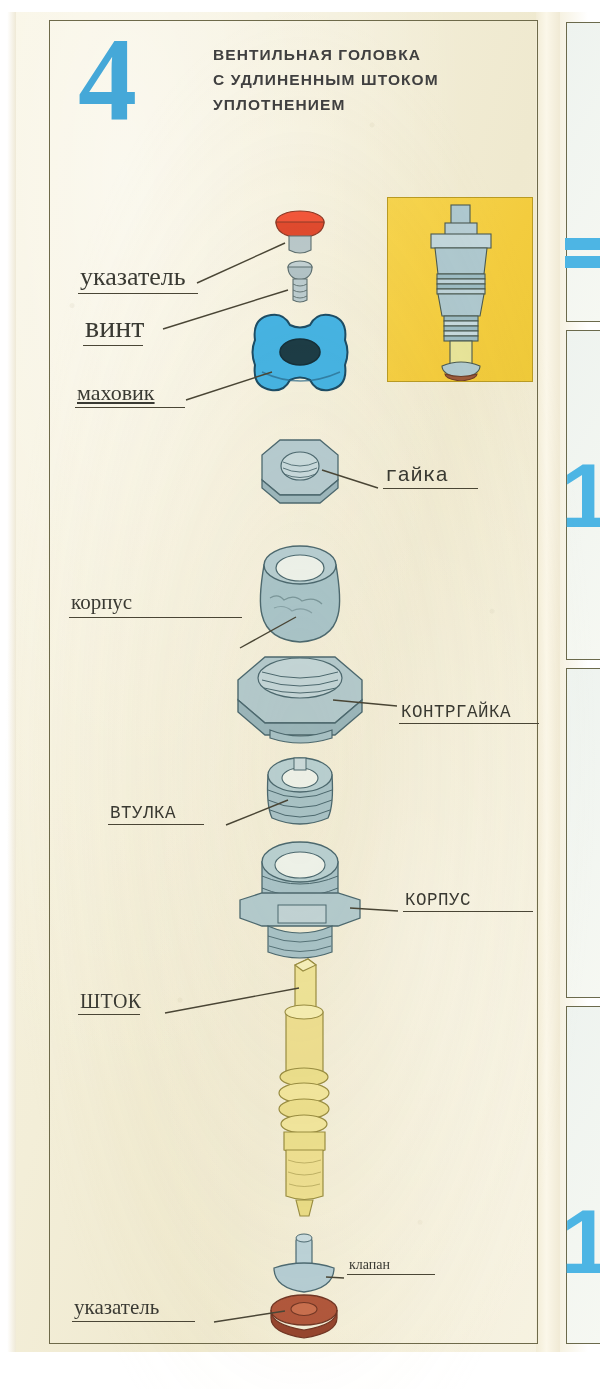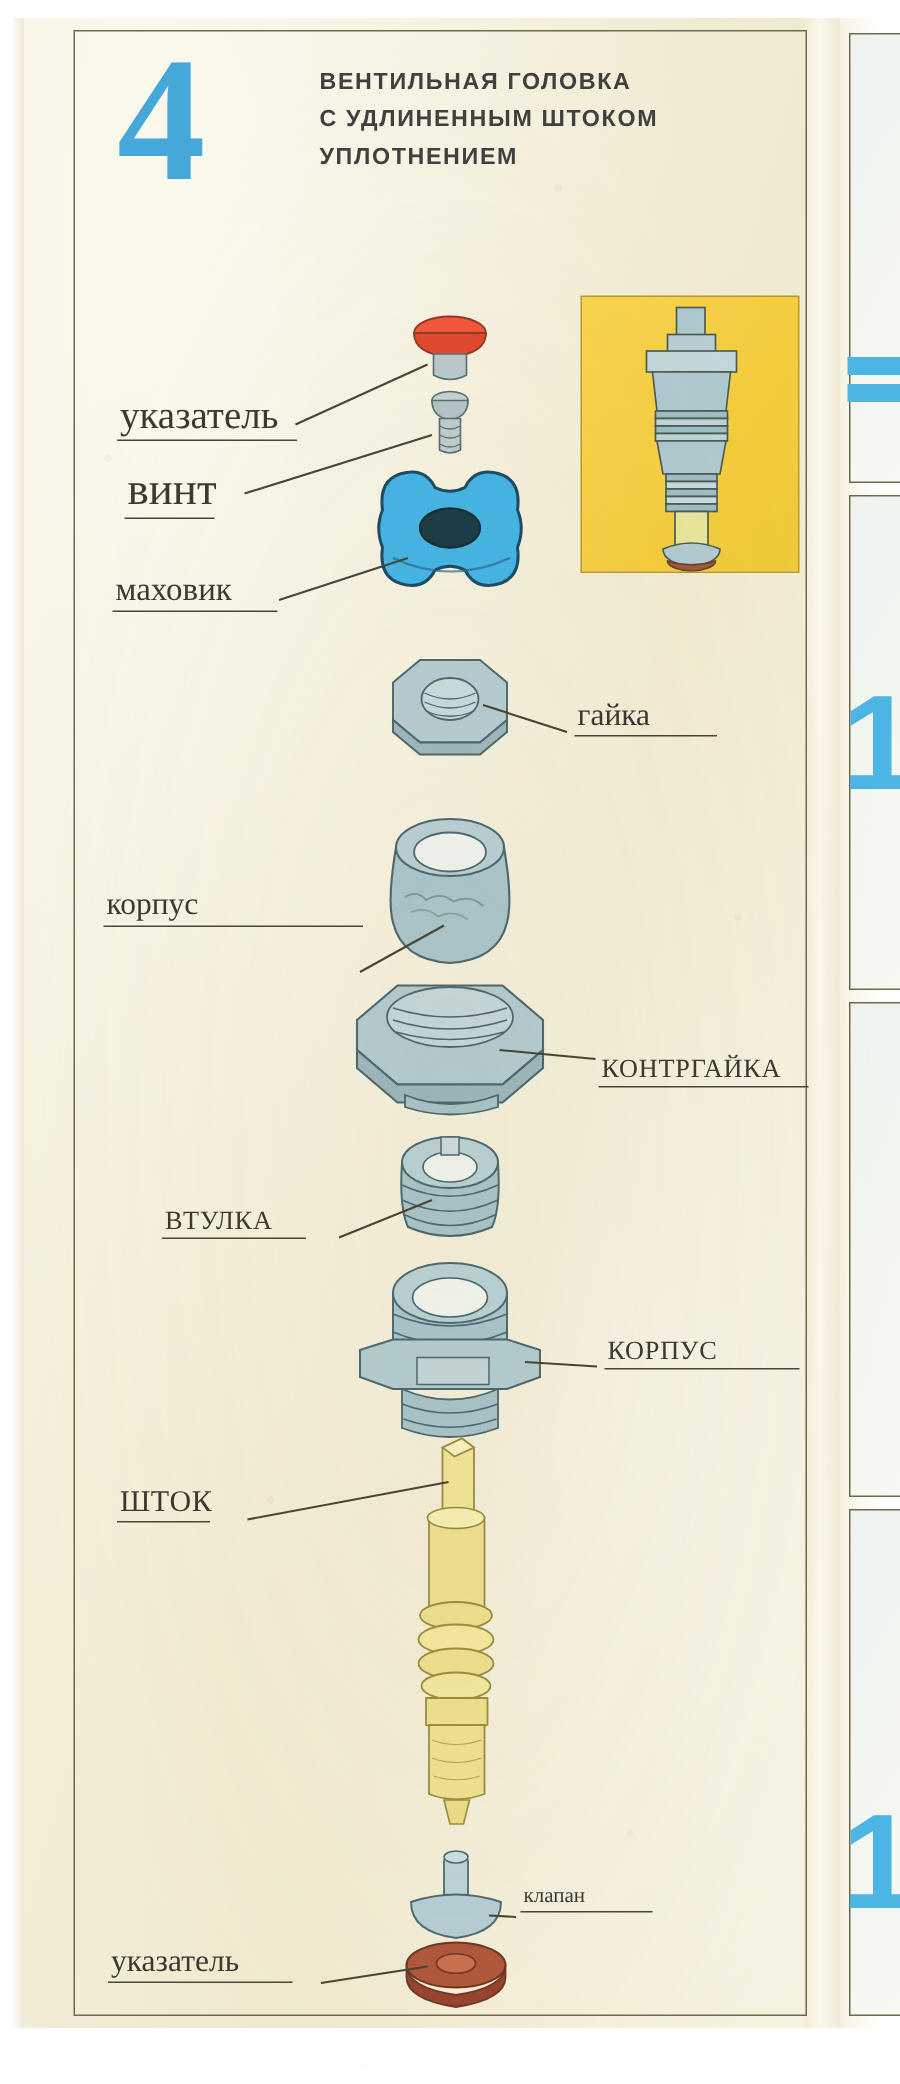--- a/index.html
+++ b/index.html
@@ -49,21 +49,21 @@
   
   .inset{position:absolute;left:387px;top:197px;width:146px;height:185px;
          background:linear-gradient(120deg,#f6d44e,#f3cc3e 60%,#eec939);
          border:1px solid #b99b23;box-sizing:border-box;overflow:hidden;}
 
   
   .lbl{position:absolute;color:#3a3a33;white-space:nowrap;}
   .lbl .txt{display:block;padding:0 2px 1px 2px;}
   .lbl .rule{display:block;height:0;border-bottom:1.4px solid #4a4636;}
   .serif{font-family:"Liberation Serif",serif;}
-  .sans{font-family:Liberation Serif, serif;}
+  .sans{font-family:Liberation Mono, monospace;}
 
   
   .overlay{position:absolute;left:0;top:0;width:600px;height:1389px;pointer-events:none;}
 
   
   .parts{position:absolute;left:0;top:0;width:600px;height:1389px;}
 
   
   .grain{position:absolute;left:0;top:0;width:600px;height:1389px;pointer-events:none;
     background-image:
@@ -246,21 +246,21 @@
   <div class="lbl serif" style="left:78px;top:262px;font-size:26px;">
     <span class="txt">указатель</span>
     <span class="rule" style="width:120px;"></span>
   </div>
 
   <div class="lbl serif" style="left:83px;top:310px;font-size:30px;">
     <span class="txt">винт</span>
     <span class="rule" style="width:60px;"></span>
   </div>
 
-  <div class="lbl serif" style="left:75px;top:380px;font-size:22px;">
+  <div class="lbl serif" style="left:75px;top:380px;font-size:22px;text-decoration:underline;">
     <span class="txt">маховик</span>
     <span class="rule" style="width:110px;"></span>
   </div>
 
   <div class="lbl sans" style="left:383px;top:464px;font-size:21px;">
     <span class="txt">гайка</span>
     <span class="rule" style="width:95px;"></span>
   </div>
 
   <div class="lbl serif" style="left:69px;top:588px;font-size:21px;line-height:1.35;">

